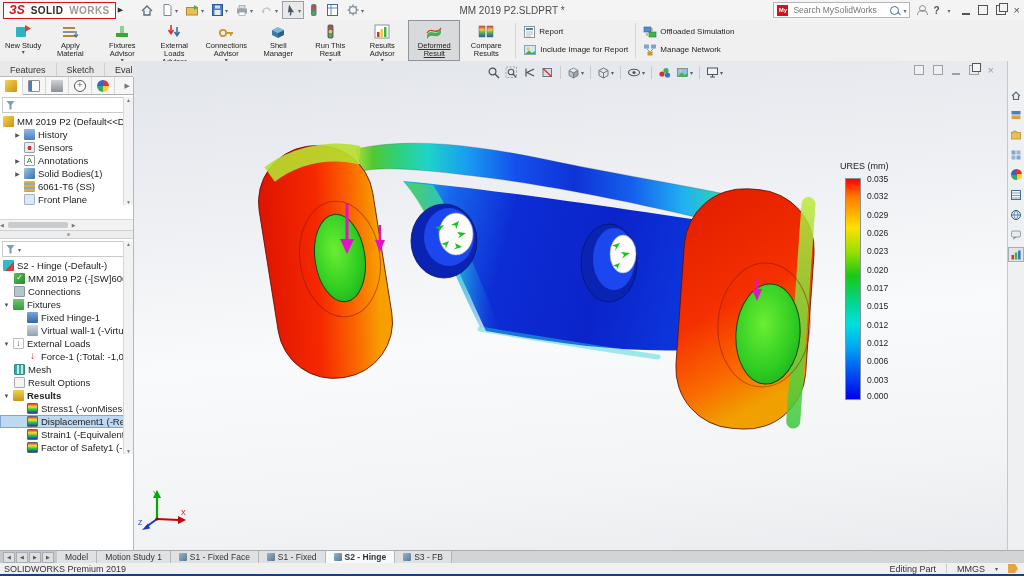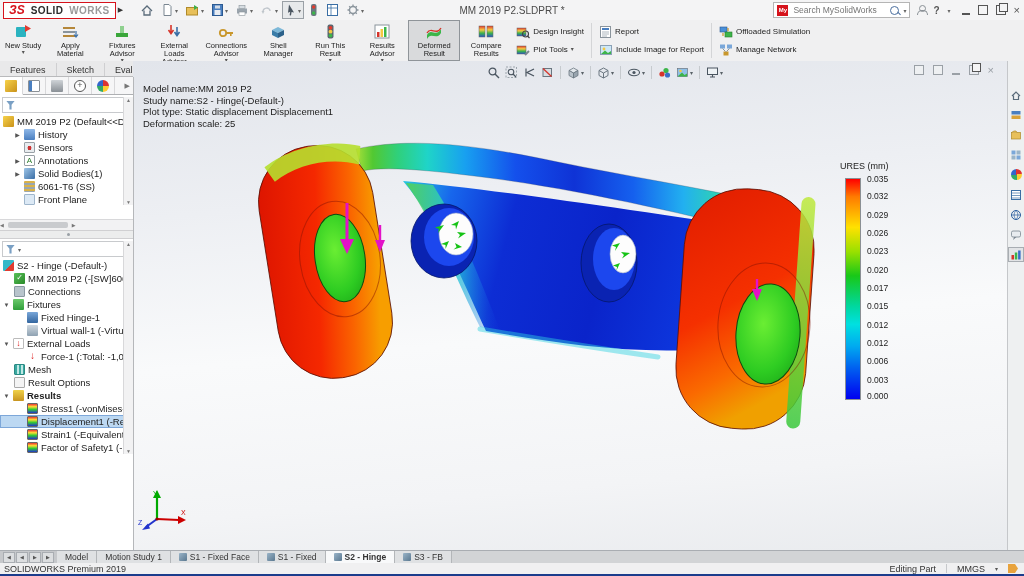--- a/index.html
+++ b/index.html
@@ -35,21 +35,21 @@
   .wres::after{content:"";position:absolute;left:2px;top:-3px;width:7px;height:7px;border:1px solid #555;background:#f4f4f5;}
   .wclose{font-size:11px;color:#555;line-height:10px;}
   
   .ribbon{position:absolute;top:20px;left:0;right:0;height:41px;background:#f0f0f1;
           display:flex;align-items:stretch;border-bottom:1px solid #cdced0;padding-left:2px;}
   .rbtn{display:flex;flex-direction:column;align-items:center;justify-content:flex-start;
         padding:2px 2px 0;min-width:28px;max-width:46px;border:1px solid transparent;}
   .rbtn .ric{flex:0 0 auto;}
   .rlabel{font-size:7.5px;line-height:8px;text-align:center;color:#222;margin-top:1px;}
   .rdrop{font-size:6px;color:#555;line-height:5px;}
-  .rbtn.pressed{background:#d9dadc;border:1px solid #8f9499;}
+  .rbtn.pressed{background:#d9dadc;border:1px solid #8f9499;text-decoration:underline;}
   .rsep{width:1px;background:#d4d5d7;margin:3px 3px;}
   .rcol{display:flex;flex-direction:column;justify-content:center;gap:4px;padding:0 4px;}
   .rsmall{display:flex;align-items:center;gap:3px;}
   .rslabel{font-size:8px;color:#222;white-space:nowrap;}
   
   .cmdtabs{position:absolute;top:61px;left:0;width:437px;height:15px;background:#e9e9ea;
            display:flex;align-items:flex-end;border-bottom:1px solid #b9babc;}
   .ctab{font-size:9px;padding:2px 10px 1px;color:#333;border-right:1px solid #cfcfd1;}
   .ctab.active{background:#fff;font-weight:bold;border:1px solid #b9babc;border-bottom:1px solid #fff;margin-bottom:-1px;}
   
@@ -337,38 +337,20 @@
               <stop offset=".35" stop-color="#f5c842"></stop>
               <stop offset=".65" stop-color="#3cb54a"></stop>
               <stop offset="1" stop-color="#2a52c8"></stop>
             </linearGradient>
           </defs>
           <rect x="2" y="3" width="6" height="11" fill="url(#gRain)" stroke="#666" stroke-width=".5"></rect>
           <rect x="10" y="3" width="6" height="11" fill="url(#gRain)" stroke="#666" stroke-width=".5"></rect>
         </svg>
       <span class="rlabel">Compare Results</span>
     </div>
-    <div class="rcol">
-      <div class="rsmall">
-        <svg width="14" height="14">
-            <rect x="1" y="3" width="9" height="8" fill="url(#gRain)" stroke="#666" stroke-width=".5"></rect>
-            <circle cx="9.5" cy="9" r="3" fill="none" stroke="#444" stroke-width="1.2"></circle>
-            <path d="M11.5,11 L13.5,13" stroke="#444" stroke-width="1.2"></path>
-          </svg>
-        <span class="rslabel">Design Insight</span>
-      </div>
-      <div class="rsmall">
-        <svg width="14" height="14">
-            <rect x="1" y="3" width="9" height="8" fill="url(#gRain)" stroke="#666" stroke-width=".5"></rect>
-            <path d="M9,12 L13,8" stroke="#7a8691" stroke-width="2"></path>
-          </svg>
-        <span class="rslabel">Plot Tools</span>
-        <span class="rdrop">▾</span>
-      </div>
-    </div>
     <div class="rsep"></div>
     <div class="rcol">
       <div class="rsmall">
         <svg width="13" height="14">
             <rect x="1.5" y="1.5" width="10" height="11" fill="#fff" stroke="#8a949c"></rect>
             <rect x="3" y="3" width="7" height="2" fill="#4a7fc0"></rect>
             <path d="M3,7 H10 M3,9 H10 M3,11 H8" stroke="#9aa4ad" stroke-width=".8"></path>
           </svg>
         <span class="rslabel">Report</span>
       </div>
@@ -489,26 +471,20 @@
     </div>
 
     <div class="docwin">
       <span class="dw"></span>
       <span class="dw"></span>
       <span class="dwmin"></span>
       <span class="wres" style="border-color:#9aa0a6"></span>
       <span class="dwclose">×</span>
     </div>
 
-    <div class="modelinfo">
-      <div>Model name:MM 2019 P2</div>
-      <div>Study name:S2 - Hinge(-Default-)</div>
-      <div>Plot type: Static displacement Displacement1</div>
-      <div>Deformation scale: 25</div>
-    </div>
 
     <svg style="position:absolute;left:95px;top:68px;" width="600" height="310" viewBox="0 0 600 310">
       <defs>
         <linearGradient id="gBand" x1="0" y1="0" x2="1" y2="0">
           <stop offset="0" stop-color="#a8e03a"></stop>
             <stop offset=".04" stop-color="#52c832"></stop>
           <stop offset=".1" stop-color="#2fd07c"></stop>
             <stop offset=".17" stop-color="#1fd4c8"></stop>
           <stop offset=".26" stop-color="#18a0f0"></stop>
             <stop offset=".38" stop-color="#1450ec"></stop>

